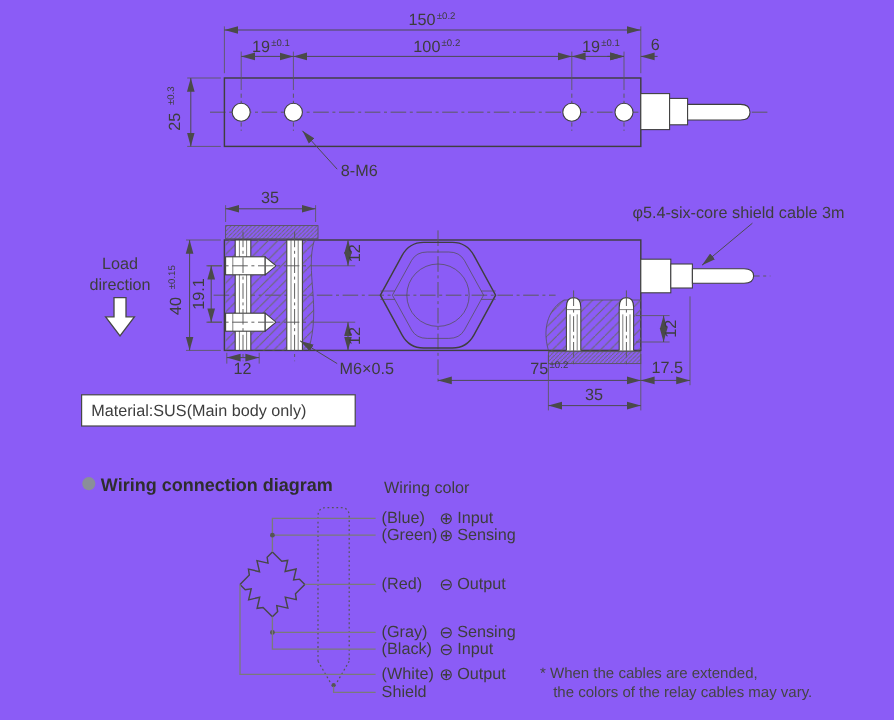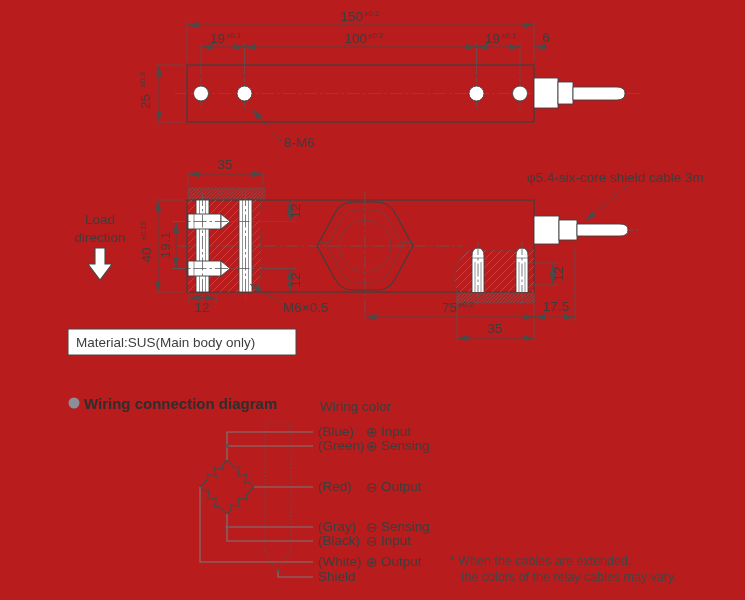--- a/index.html
+++ b/index.html
@@ -1,16 +1,16 @@
 <!DOCTYPE html>
 <html><head>
 <meta charset="utf-8">
 <style>
   html,body{margin:0;padding:0;background:#ffffff;}
-  #stage{position:relative;width:745px;height:600px;background:#b91c1c;overflow:hidden;}
+  #stage{position:relative;width:745px;height:600px;background:#8b5cf6;overflow:hidden;}
   svg text{font-family:"Liberation Sans","DejaVu Sans",sans-serif;fill:#3d3d3d;}
   .dim{font-size:13.5px;}
   .tol{font-size:8px;}
   .lbl2{font-size:13.5px;}
   .hd{font-size:15px;font-weight:bold;fill:#2e2e2e;}
   .note{font-size:12.5px;fill:#444;}
   .sign{font-size:14px;font-family:"DejaVu Sans",sans-serif;}
   .ol{stroke:#3f3f3f;stroke-width:1.2;fill:none;}
   .inw{stroke:#3f3f3f;stroke-width:0.9;fill:#ffffff;}
   .thin{stroke:#4f4f4f;stroke-width:0.6;fill:none;}

